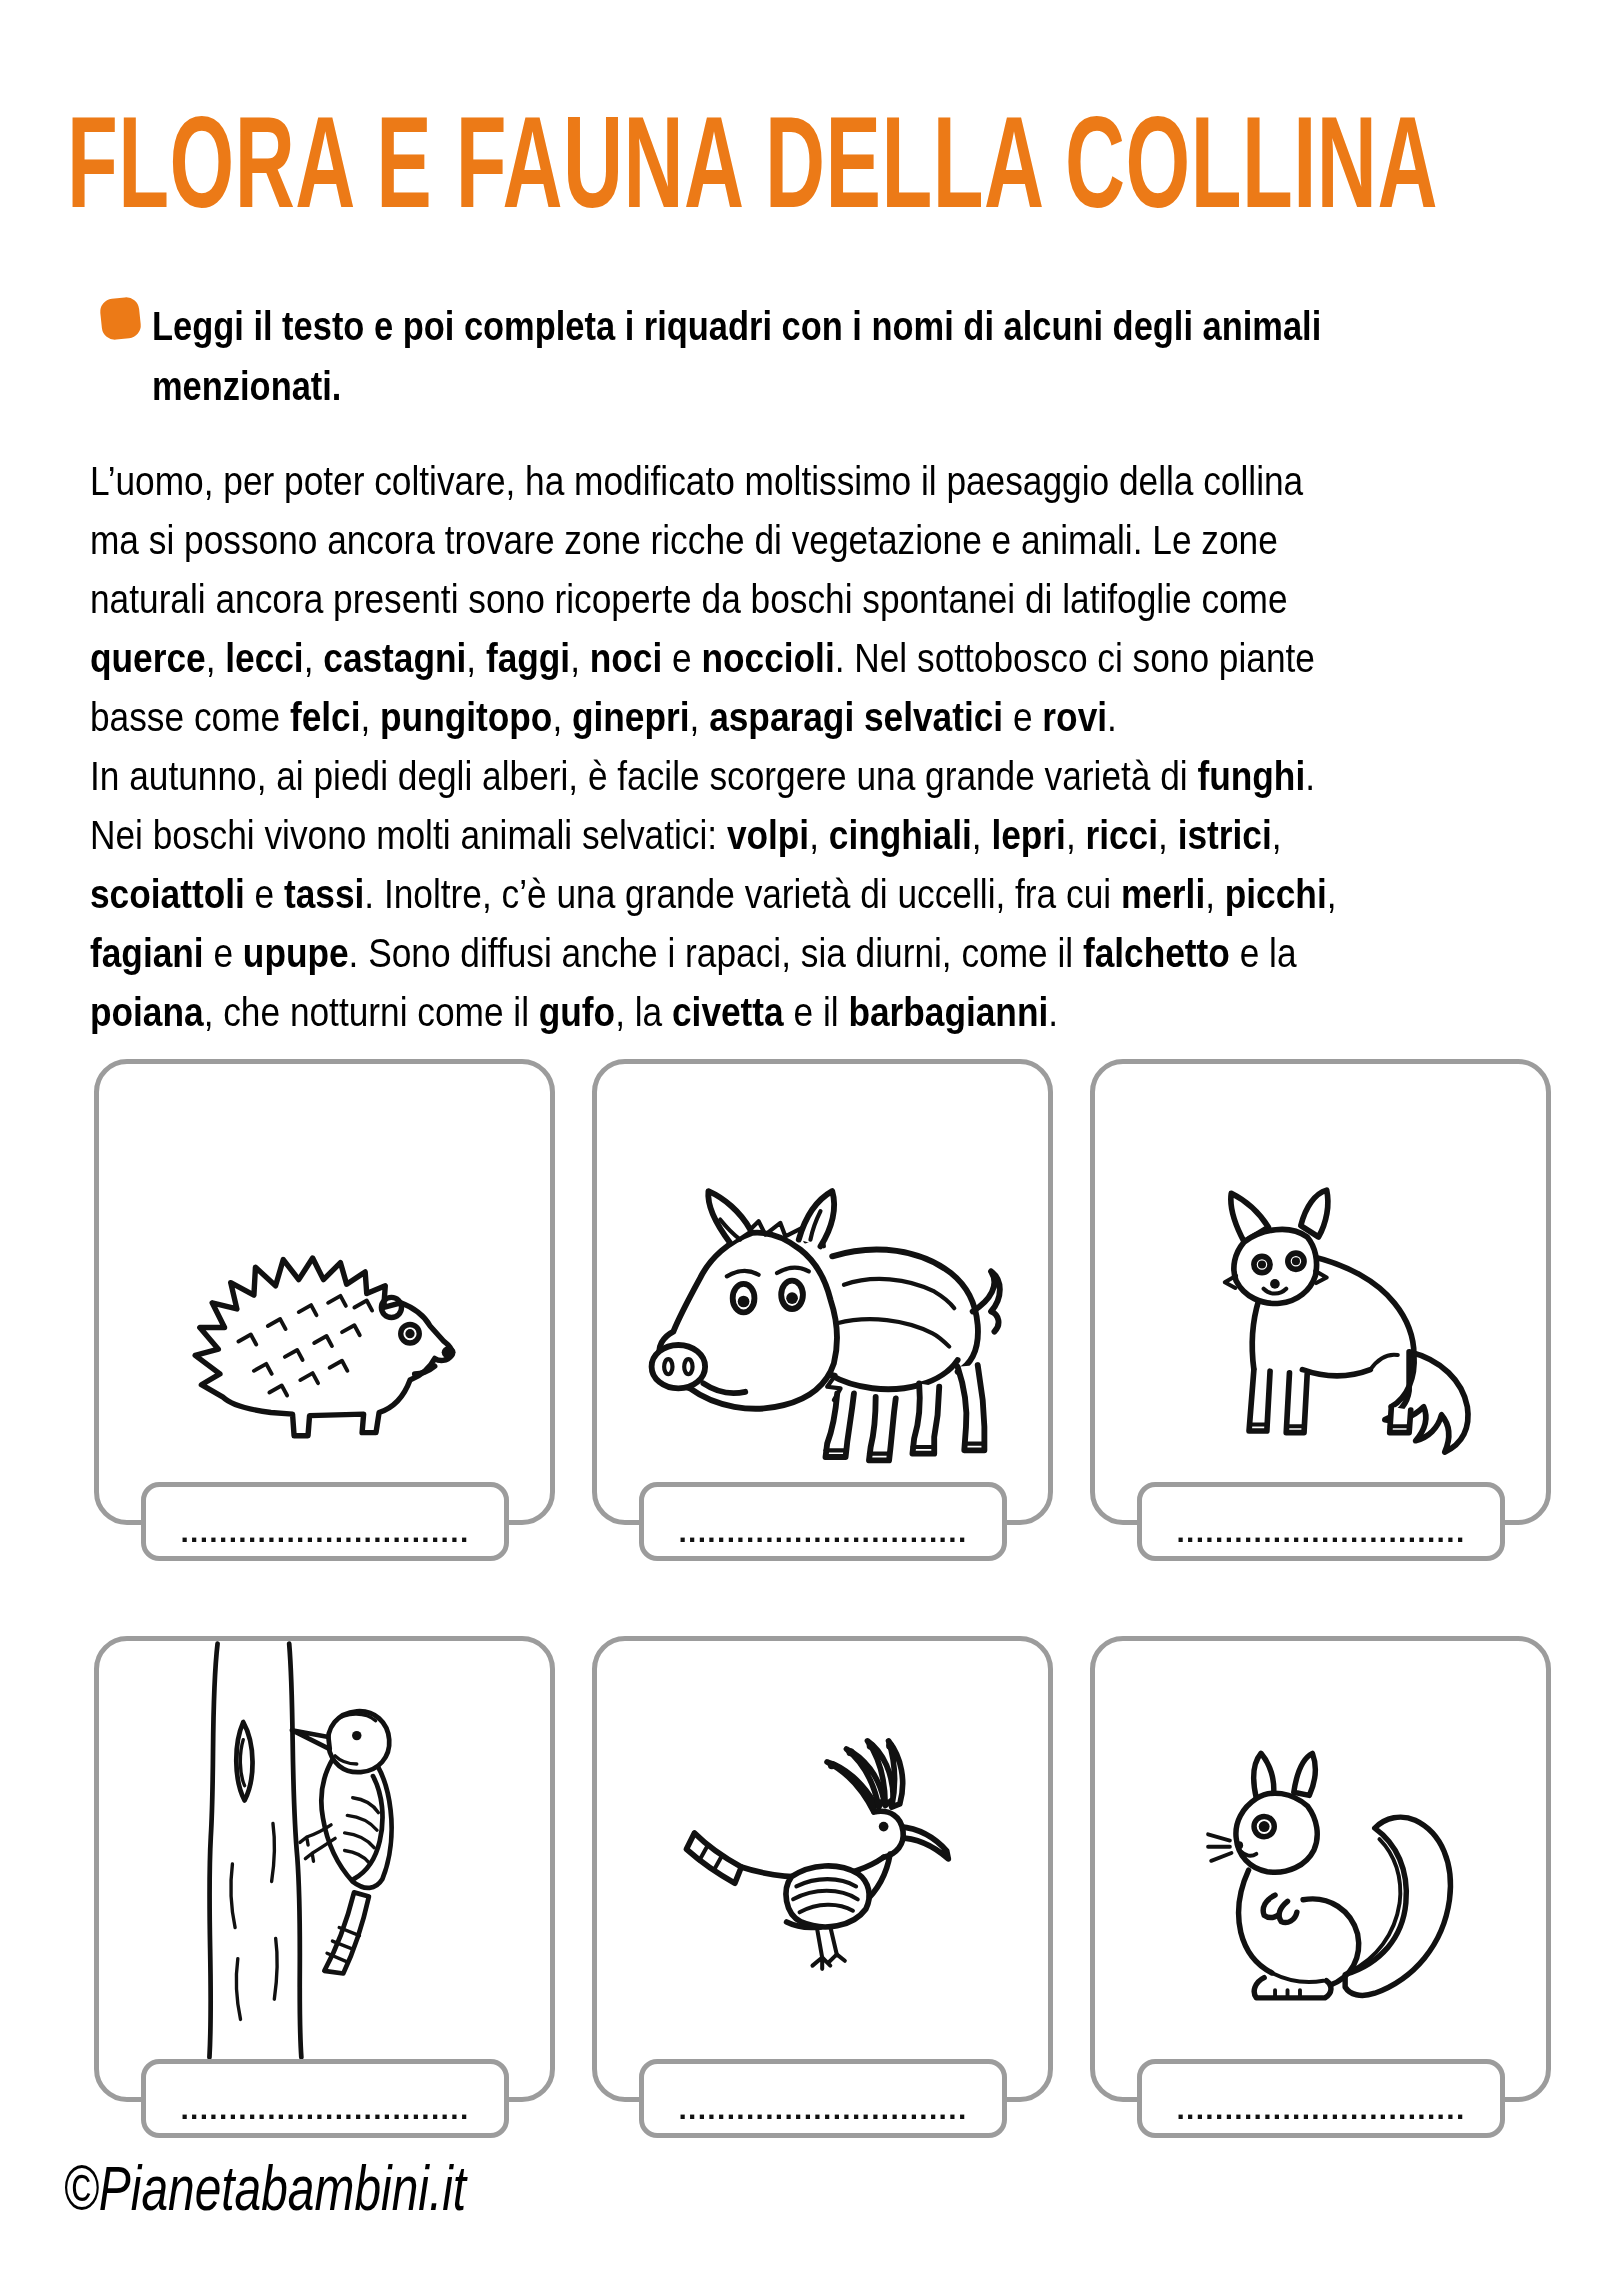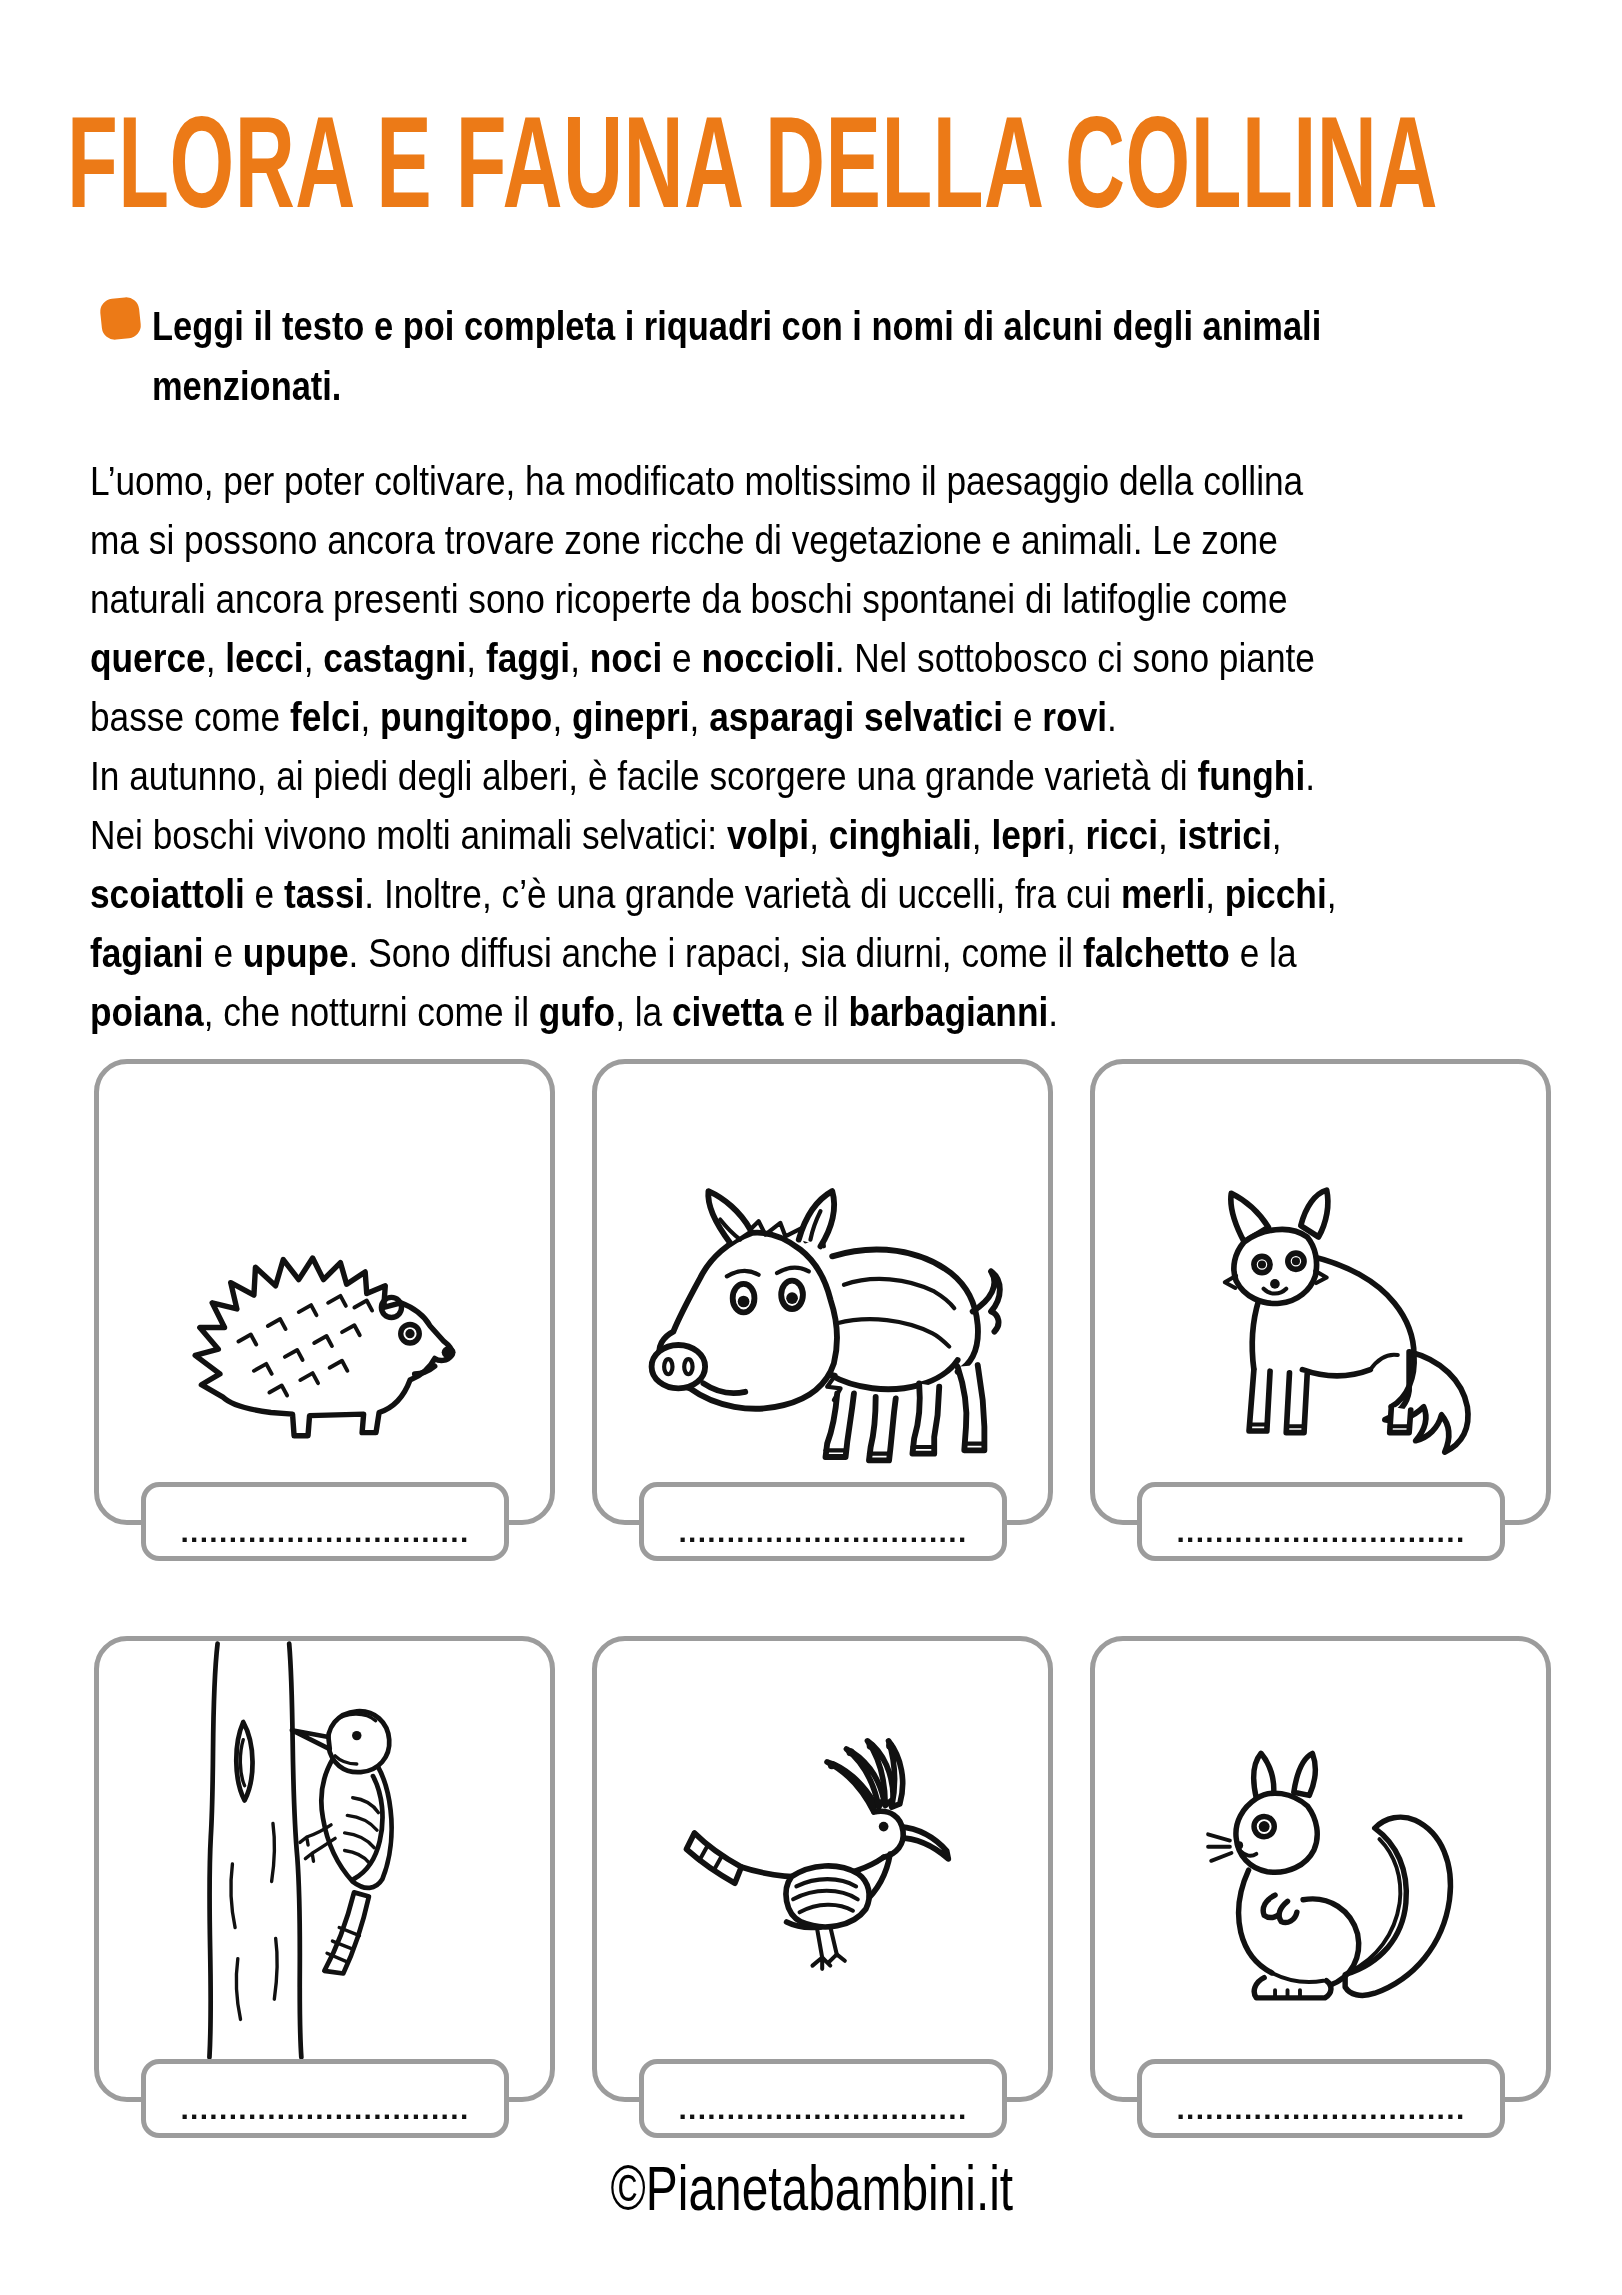--- a/index.html
+++ b/index.html
@@ -44,21 +44,21 @@
   .answer-box{
     position:absolute;box-sizing:border-box;left:42px;width:368px;height:79px;bottom:-41px;
     background:#fff;border:5.9px solid #9C9C9C;border-radius:18.3px;z-index:2;
     display:flex;align-items:flex-end;justify-content:center;
   }
   .dots{
     font-size:30px;font-weight:bold;letter-spacing:1.3px;line-height:1;
     padding-bottom:9.2px;color:#111;white-space:nowrap;
   }
   
-  .footer{position:absolute;left:0;top:2157px;width:100%;text-align:center;}
+  .footer{position:absolute;left:0;top:2157px;width:100%;text-align:left;font-style:italic;}
   .footer span{
     display:inline-block;font-size:63px;line-height:1;color:#000;
     transform:scaleX(0.76);white-space:nowrap;
   }
   
   .art path,.art ellipse,.art circle{
     fill:none;stroke:#111;stroke-width:7;stroke-linecap:round;stroke-linejoin:round;
   }
   .art .fw{fill:#fff;}
   .art .fb{fill:#111;stroke:none;}

